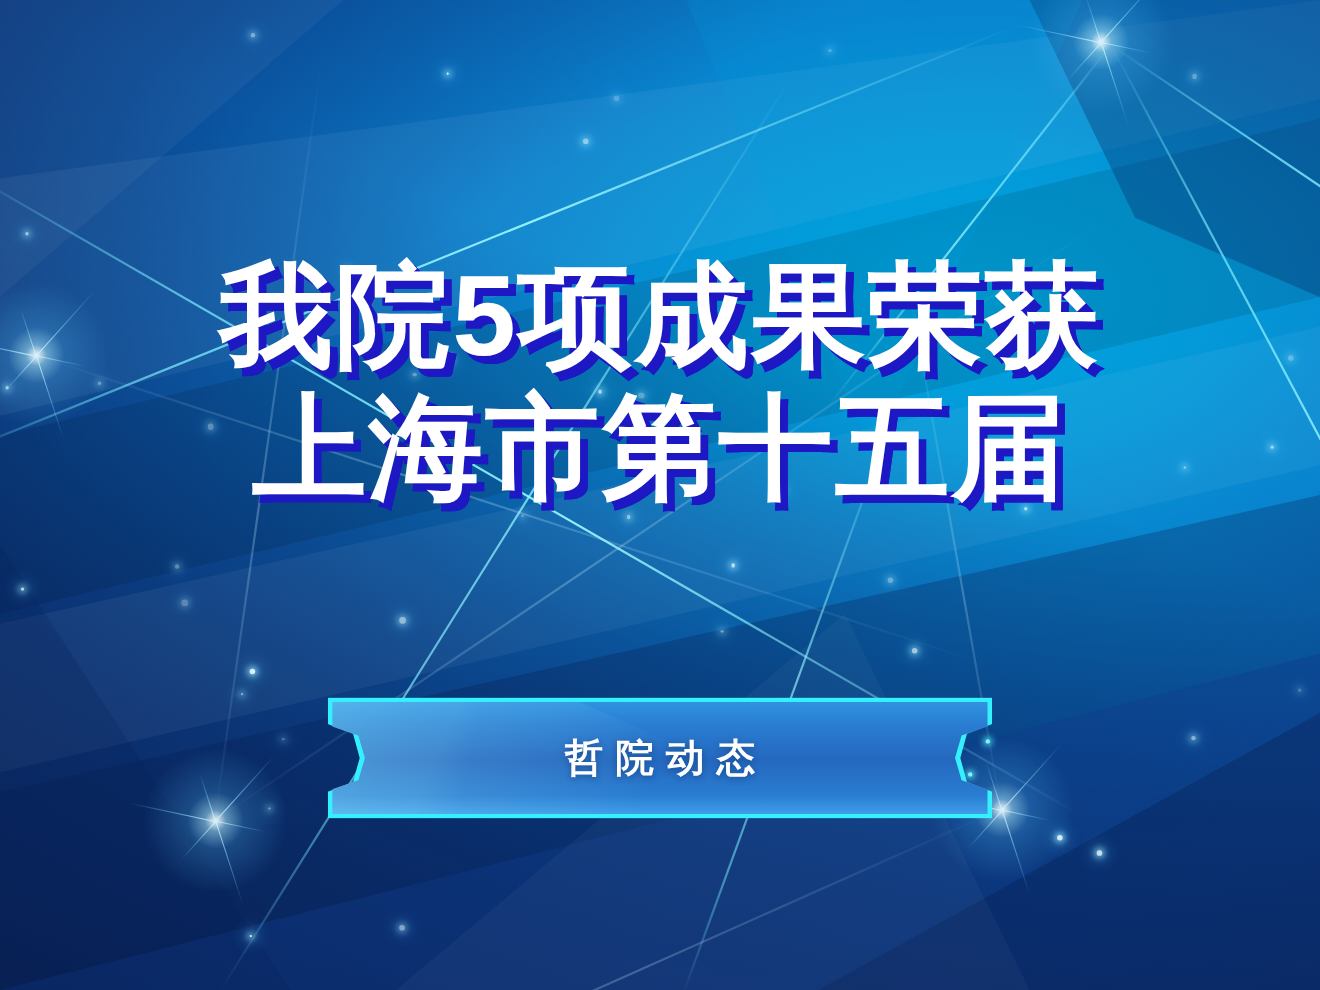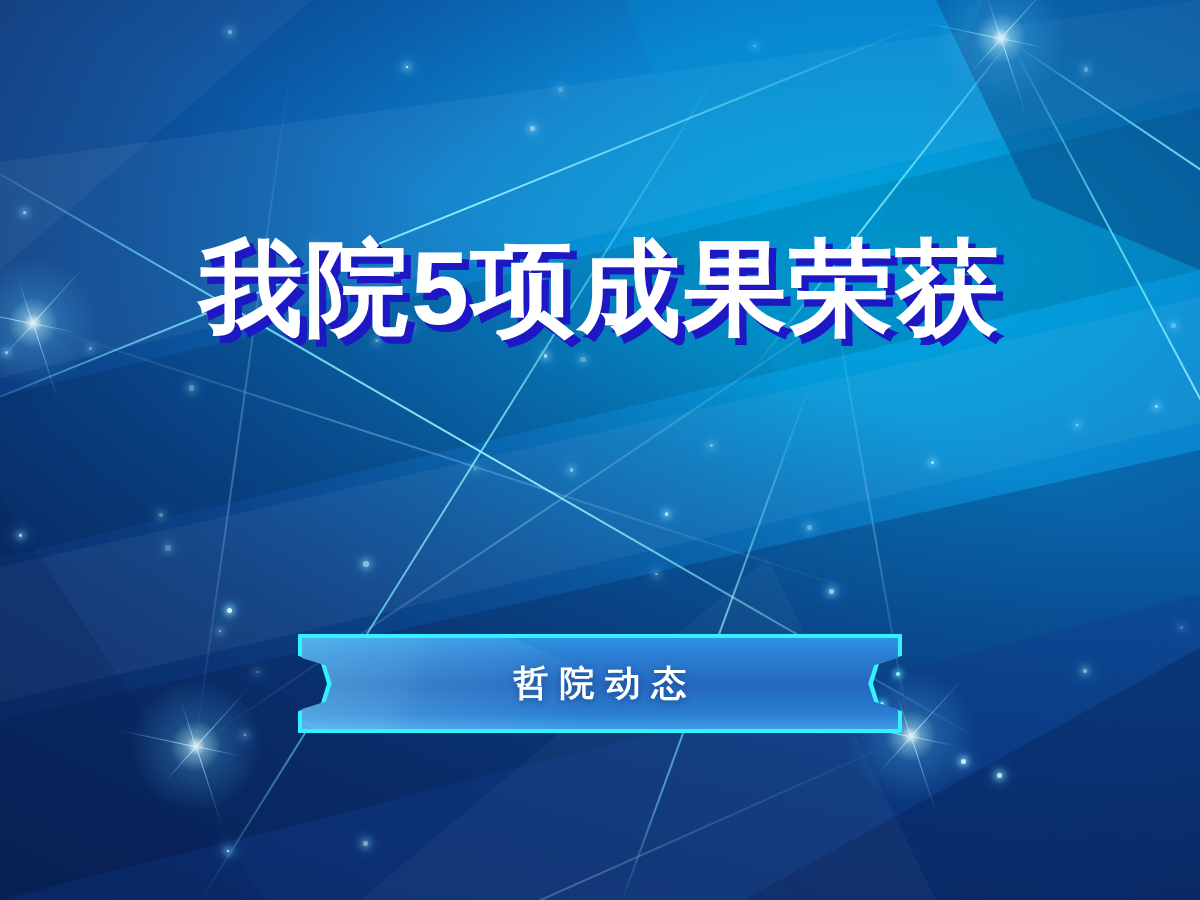--- a/index.html
+++ b/index.html
@@ -59,21 +59,21 @@
     -webkit-text-stroke:0;
     text-shadow:7px 7px 0 #1d17c4, 7px 7px 0 #1d17c4;
   }
   .tline{display:block;white-space:nowrap;font-weight:700;}
   .tline.l1{font-size:104px;letter-spacing:2px;margin-bottom:16px;}
   .tline.l2{font-size:104px;letter-spacing:2px;margin-bottom:16px;}
   .tline.l3{font-size:104px;letter-spacing:0px;}
 
   
   .badge-wrap{position:absolute;left:50%;top:634px;transform:translateX(-50%);
-    width:604px;height:99px;}
+    width:604px;height:110px;}
   .badge-border{
     position:absolute;inset:0;
     clip-path:polygon(
       0% 0%, 100% 0%, 100% 22%,
       96.2% 30%, 95.2% 50%, 96.2% 70%, 100% 78%,
       100% 100%, 0% 100%, 0% 78%,
       3.8% 70%, 4.8% 50%, 3.8% 30%, 0% 22%);
     background:#35f0ff;
     filter:drop-shadow(0 0 7px rgba(60,235,255,.8));
   }
@@ -221,20 +221,21 @@
       <div class="dot" style="width: 4px; height: 4px; left: 380px; top: 712px; background: rgb(125, 243, 255); box-shadow: rgba(90, 235, 255, 0.9) 0px 0px 6px 2px;"></div>
       <div class="dot" style="width: 4px; height: 4px; left: 866px; top: 660px; background: rgb(125, 243, 255); box-shadow: rgba(90, 235, 255, 0.9) 0px 0px 6px 2px;"></div>
       <div class="dot" style="width: 4px; height: 4px; left: 880px; top: 702px; background: rgb(125, 243, 255); box-shadow: rgba(90, 235, 255, 0.9) 0px 0px 6px 2px;"></div>
       <div class="dot" style="width: 4px; height: 4px; left: 896px; top: 672px; background: rgb(125, 243, 255); box-shadow: rgba(90, 235, 255, 0.9) 0px 0px 6px 2px;"></div>
       <div class="dot" style="width: 4px; height: 4px; left: 845px; top: 716px; background: rgb(125, 243, 255); box-shadow: rgba(90, 235, 255, 0.9) 0px 0px 6px 2px;"></div>
     </div>
   <div class="vig"></div>
 
   <div class="title">
     <span class="tline l1">我院5项成果荣获</span>
+    <span class="tline l2">上海市第十五届</span>
   </div>
 
   <div class="badge-wrap">
     <div class="badge-border"></div>
     <div class="badge-inner">
       <span class="sheen"></span>
     </div>
     <div class="badge-label">哲院动态</div>
   </div>
 

